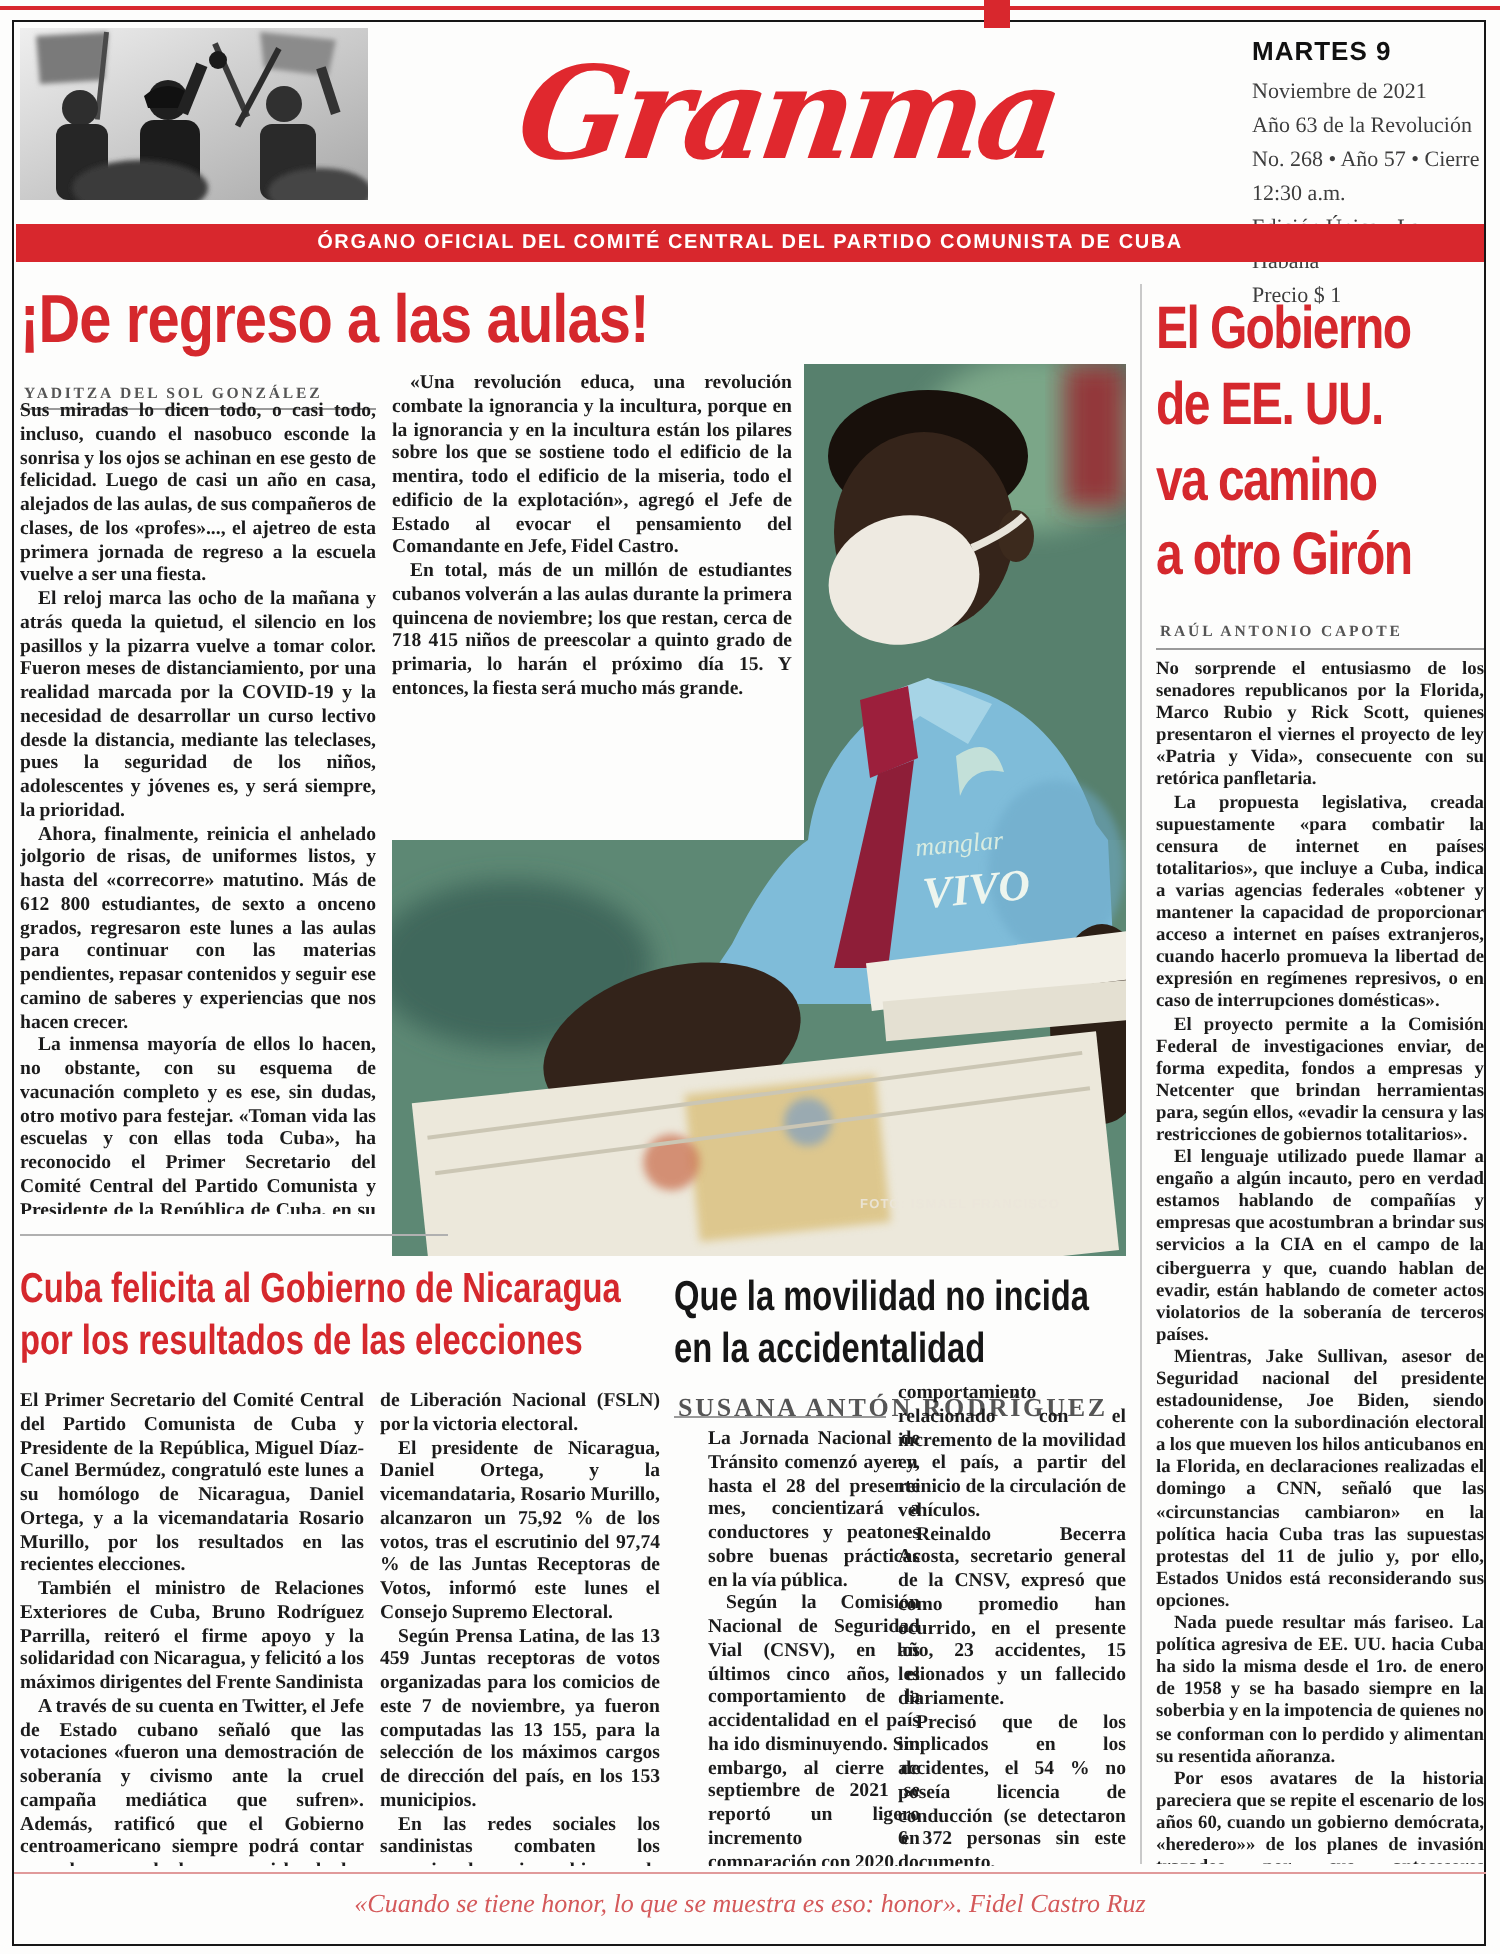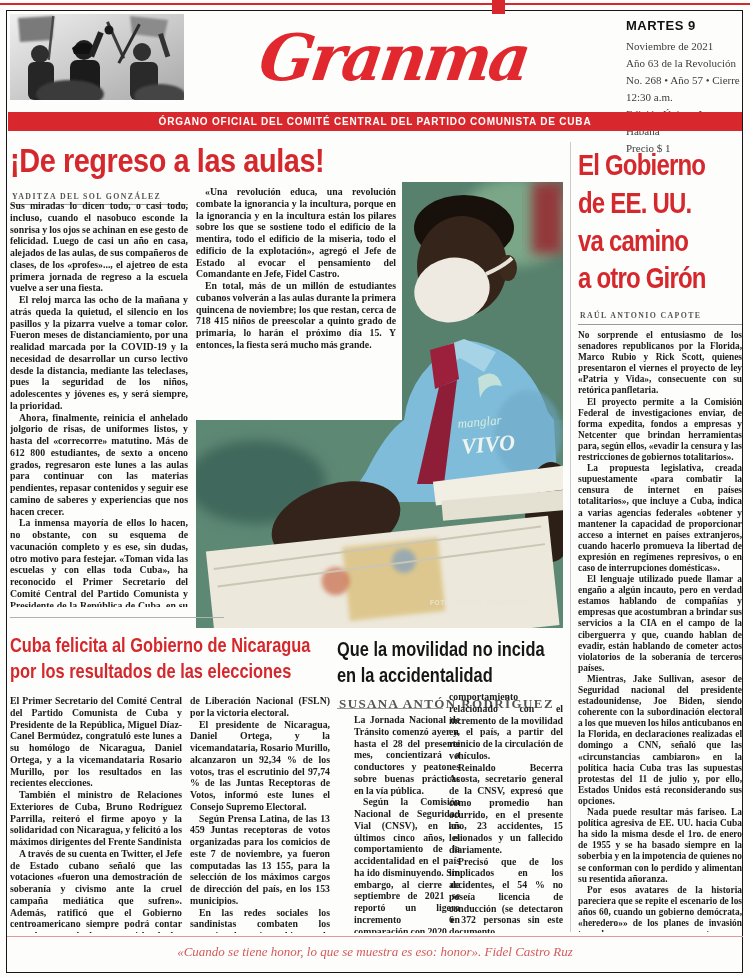--- a/index.html
+++ b/index.html
@@ -162,21 +162,21 @@
   <div class="hl hl-line" style="font-size:21px;line-height:1.24;">Cuba felicita al Gobierno de Nicaragua</div>
   <div class="hl hl-line" style="font-size:21px;line-height:1.24;">por los resultados de las elecciones</div>
 </div>
 <div class="abs col" style="left:10px;top:695px;width:172px;height:238px;">
   <p class="np">El Primer Secretario del Comité Central del Partido Comunista de Cuba y Presidente de la República, Miguel Díaz-Canel Bermúdez, congratuló este lunes a su homólogo de Nicaragua, Daniel Ortega, y a la vicemandataria Rosario Murillo, por los resultados en las recientes elecciones.</p>
   <p>También el ministro de Relaciones Exteriores de Cuba, Bruno Rodríguez Parrilla, reiteró el firme apoyo y la solidaridad con Nicaragua, y felicitó a los máximos dirigentes del Frente Sandinista</p>
   <p>A través de su cuenta en Twitter, el Jefe de Estado cubano señaló que las votaciones «fueron una demostración de soberanía y civismo ante la cruel campaña mediática que sufren». Además, ratificó que el Gobierno centroamericano siempre podrá contar con el apoyo de la mayor isla de las Antillas.</p>
 </div>
 <div class="abs col" style="left:190px;top:695px;width:140px;height:238px;">
   <p class="np">de Liberación Nacional (FSLN) por la victoria electoral.</p>
-  <p>El presidente de Nicaragua, Daniel Ortega, y la vicemandataria, Rosario Murillo, alcanzaron un 92,34 % de los votos, tras el escrutinio del 97,74 % de las Juntas Receptoras de Votos, informó este lunes el Consejo Supremo Electoral.</p>
+  <p>El presidente de Nicaragua, Daniel Ortega, y la vicemandataria, Rosario Murillo, alcanzaron un 75,92 % de los votos, tras el escrutinio del 97,74 % de las Juntas Receptoras de Votos, informó este lunes el Consejo Supremo Electoral.</p>
   <p>Según Prensa Latina, de las 13 459 Juntas receptoras de votos organizadas para los comicios de este 7 de noviembre, ya fueron computadas las 13 155, para la selección de los máximos cargos de dirección del país, en los 153 municipios.</p>
   <p>En las redes sociales los sandinistas combaten los anuncios de varios gobiernos de la derecha internacional, encabezados por EE. UU., más la Unión Europea, que desconocieron el conteo en las urnas. (Redacción Internacional)</p>
 </div>
 
 <div class="abs" style="left:337px;top:636px;width:228px;height:56px;">
   <div class="hl hl-line" style="font-size:21px;line-height:1.24;color:#161616;">Que la movilidad no incida</div>
   <div class="hl hl-line" style="font-size:21px;line-height:1.24;color:#161616;">en la accidentalidad</div>
 </div>
 <div class="abs byline" style="left:339px;top:696px;font-size:13px;">SUSANA ANTÓN RODRÍGUEZ</div>
 <div class="abs rule" style="left:337px;top:708px;width:106px;"></div>
@@ -198,22 +198,22 @@
     <div>El Gobierno</div>
     <div>de EE. UU.</div>
     <div>va camino</div>
     <div>a otro Girón</div>
   </div>
 </div>
 <div class="abs byline" style="left:580px;top:311px;text-align:right;">RAÚL ANTONIO CAPOTE</div>
 <div class="abs rule" style="left:578px;top:324px;width:164px;"></div>
 <div class="abs col" style="left:578px;top:330px;width:164px;height:602px;font-size:9.4px;line-height:1.18;">
   <p class="np">No sorprende el entusiasmo de los senadores republicanos por la Florida, Marco Rubio y Rick Scott, quienes presentaron el viernes el proyecto de ley «Patria y Vida», consecuente con su retórica panfletaria.</p>
+  <p>La propuesta legislativa, creada supuestamente «para combatir la censura de internet en países totalitarios», que incluye a Cuba, indica a varias agencias federales «obtener y mantener la capacidad de proporcionar acceso a internet en países extranjeros, cuando hacerlo promueva la libertad de expresión en regímenes represivos, o en caso de interrupciones domésticas».</p>
   <p>El proyecto permite a la Comisión Federal de investigaciones enviar, de forma expedita, fondos a empresas y Netcenter que brindan herramientas para, según ellos, «evadir la censura y las restricciones de gobiernos totalitarios».</p>
-  <p>La propuesta legislativa, creada supuestamente «para combatir la censura de internet en países totalitarios», que incluye a Cuba, indica a varias agencias federales «obtener y mantener la capacidad de proporcionar acceso a internet en países extranjeros, cuando hacerlo promueva la libertad de expresión en regímenes represivos, o en caso de interrupciones domésticas».</p>
   <p>El lenguaje utilizado puede llamar a engaño a algún incauto, pero en verdad estamos hablando de compañías y empresas que acostumbran a brindar sus servicios a la CIA en el campo de la ciberguerra y que, cuando hablan de evadir, están hablando de cometer actos violatorios de la soberanía de terceros países.</p>
   <p>Mientras, Jake Sullivan, asesor de Seguridad nacional del presidente estadounidense, Joe Biden, siendo coherente con la subordinación electoral a los que mueven los hilos anticubanos en la Florida, en declaraciones realizadas el domingo a CNN, señaló que las «circunstancias cambiaron» en la política hacia Cuba tras las supuestas protestas del 11 de julio y, por ello, Estados Unidos está reconsiderando sus opciones.</p>
-  <p>Nada puede resultar más fariseo. La política agresiva de EE. UU. hacia Cuba ha sido la misma desde el 1ro. de enero de 1955 y se ha basado siempre en la soberbia y en la impotencia de quienes no se conforman con lo perdido y alimentan su resentida añoranza.</p>
+  <p>Nada puede resultar más fariseo. La política agresiva de EE. UU. hacia Cuba ha sido la misma desde el 1ro. de enero de 1958 y se ha basado siempre en la soberbia y en la impotencia de quienes no se conforman con lo perdido y alimentan su resentida añoranza.</p>
   <p>Por esos avatares de la historia pareciera que se repite el escenario de los años 60, cuando un gobierno demócrata, «heredero»» de los planes de invasión trazados por sus antecesores republicanos, sufrió la más humillante derrota en las arenas de Playa Girón. Ninguna otra cosa puede esperar quien intente robarnos la libertad que con tanto sacrificio conquistamos.</p>
 </div>
 
 <div class="abs" style="left:7px;top:936px;width:736px;height:1px;background:#e09a9a;"></div>
 <div class="abs quote" style="left:0;top:944px;width:750px;">«Cuando se tiene honor, lo que se muestra es eso: honor». Fidel Castro Ruz</div>
 
 </body></html>

